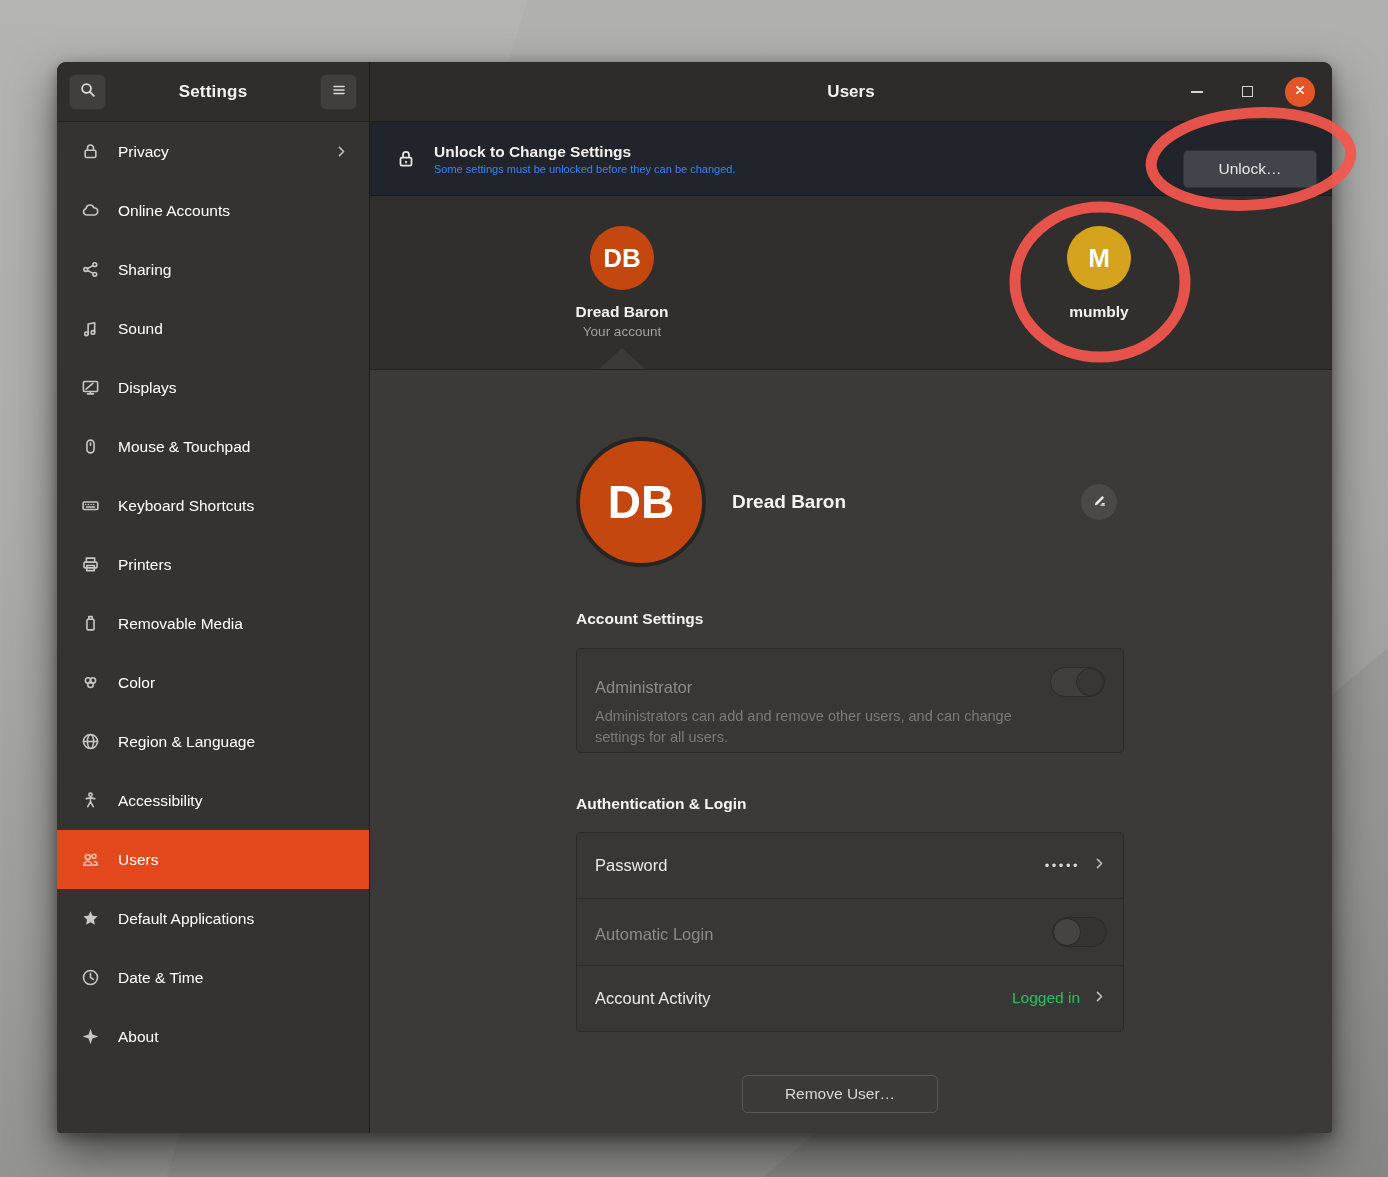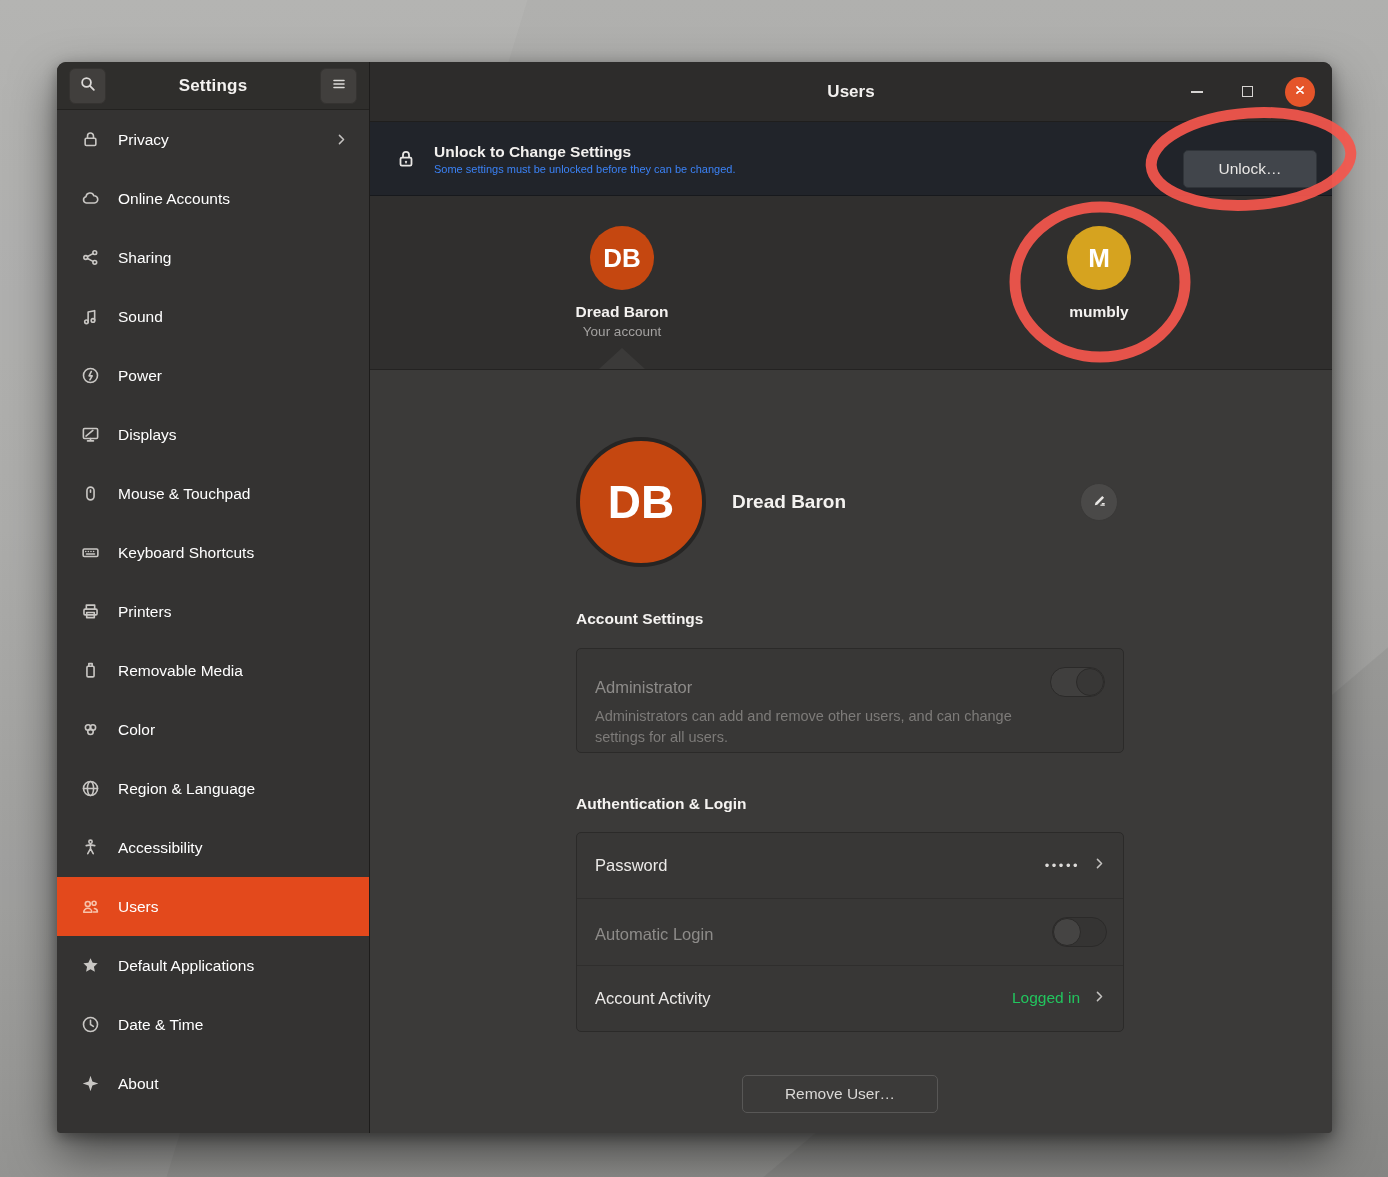--- a/index.html
+++ b/index.html
@@ -11,21 +11,21 @@
   .bg-shape2 { position:absolute; left:0; top:0; width:100%; height:100%;
     background:rgba(0,0,0,.05); clip-path:polygon(100% 55%,100% 100%,55% 100%); }
 
   .window { position:absolute; left:57px; top:62px; width:1275px; height:1071px;
     display:flex; border-radius:9px 9px 3px 3px; overflow:hidden;
     box-shadow:0 20px 46px rgba(0,0,0,.5), 0 4px 14px rgba(0,0,0,.35); }
 
   
   .sidebar { width:313px; background:#343332; display:flex; flex-direction:column; flex-shrink:0;
     border-right:1px solid #1d1c1b; }
-  .sidebar-header { height:48px; background:#2f2e2c; display:flex; align-items:center;
+  .sidebar-header { height:60px; background:#2f2e2c; display:flex; align-items:center;
     padding:0 12px; border-bottom:1px solid #232220; flex-shrink:0;justify-content:space-between; }
   .hdr-btn { width:37px; height:36px; background:#413f3d; border:1px solid #353331;
     border-radius:6px; display:flex; align-items:center; justify-content:center; cursor:pointer; }
   .sidebar-title { flex:1; text-align:center; color:#f4f2f0; font-weight:bold; font-size:17px; letter-spacing:.2px; }
   .side-list { flex:1; overflow:hidden; }
   .side-item { height:59px; display:flex; align-items:center; padding:0 20px 0 23px; cursor:pointer; }
   .side-item .s-icon { width:21px; height:21px; margin-right:17px; display:flex;
     align-items:center; justify-content:center; color:#c9c7c4; flex-shrink:0; }
   .side-item .s-icon svg { stroke:#c9c7c4; }
   .side-item .s-label { color:#ffffff; font-size:15.5px; flex:1; white-space:nowrap; }
@@ -189,29 +189,20 @@
           </div>
           <div class="side-item">
             <span class="s-icon">
               <svg width="19" height="19" viewBox="0 0 16 16" fill="none" stroke-width="1.35" stroke-linecap="round" stroke-linejoin="round">
                 <path d="M6 12.4V4.2l5.5-1.1v8.1"></path>
                 <circle cx="4.6" cy="12.5" r="1.5"></circle>
                 <circle cx="10.1" cy="11.3" r="1.5"></circle>
               </svg>
             </span>
             <span class="s-label">Sound</span>
-          </div>
-          <div class="side-item">
-            <span class="s-icon">
-              <svg width="19" height="19" viewBox="0 0 16 16" fill="none" stroke-width="1.35" stroke-linecap="round" stroke-linejoin="round">
-                <circle cx="8" cy="8" r="5.9"></circle>
-                <path d="M8.7 4.6 6.8 8.3h2.6L7.5 11.6"></path>
-              </svg>
-            </span>
-            <span class="s-label">Power</span>
           </div>
           <div class="side-item">
             <span class="s-icon">
               <svg width="19" height="19" viewBox="0 0 16 16" fill="none" stroke-width="1.35" stroke-linecap="round" stroke-linejoin="round">
                 <rect x="2" y="3" width="12" height="8.4" rx="1"></rect>
                 <path d="M8 11.4v2M5.5 13.4h5M4.2 9.3l5.8-4.7"></path>
               </svg>
             </span>
             <span class="s-label">Displays</span>
           </div>

